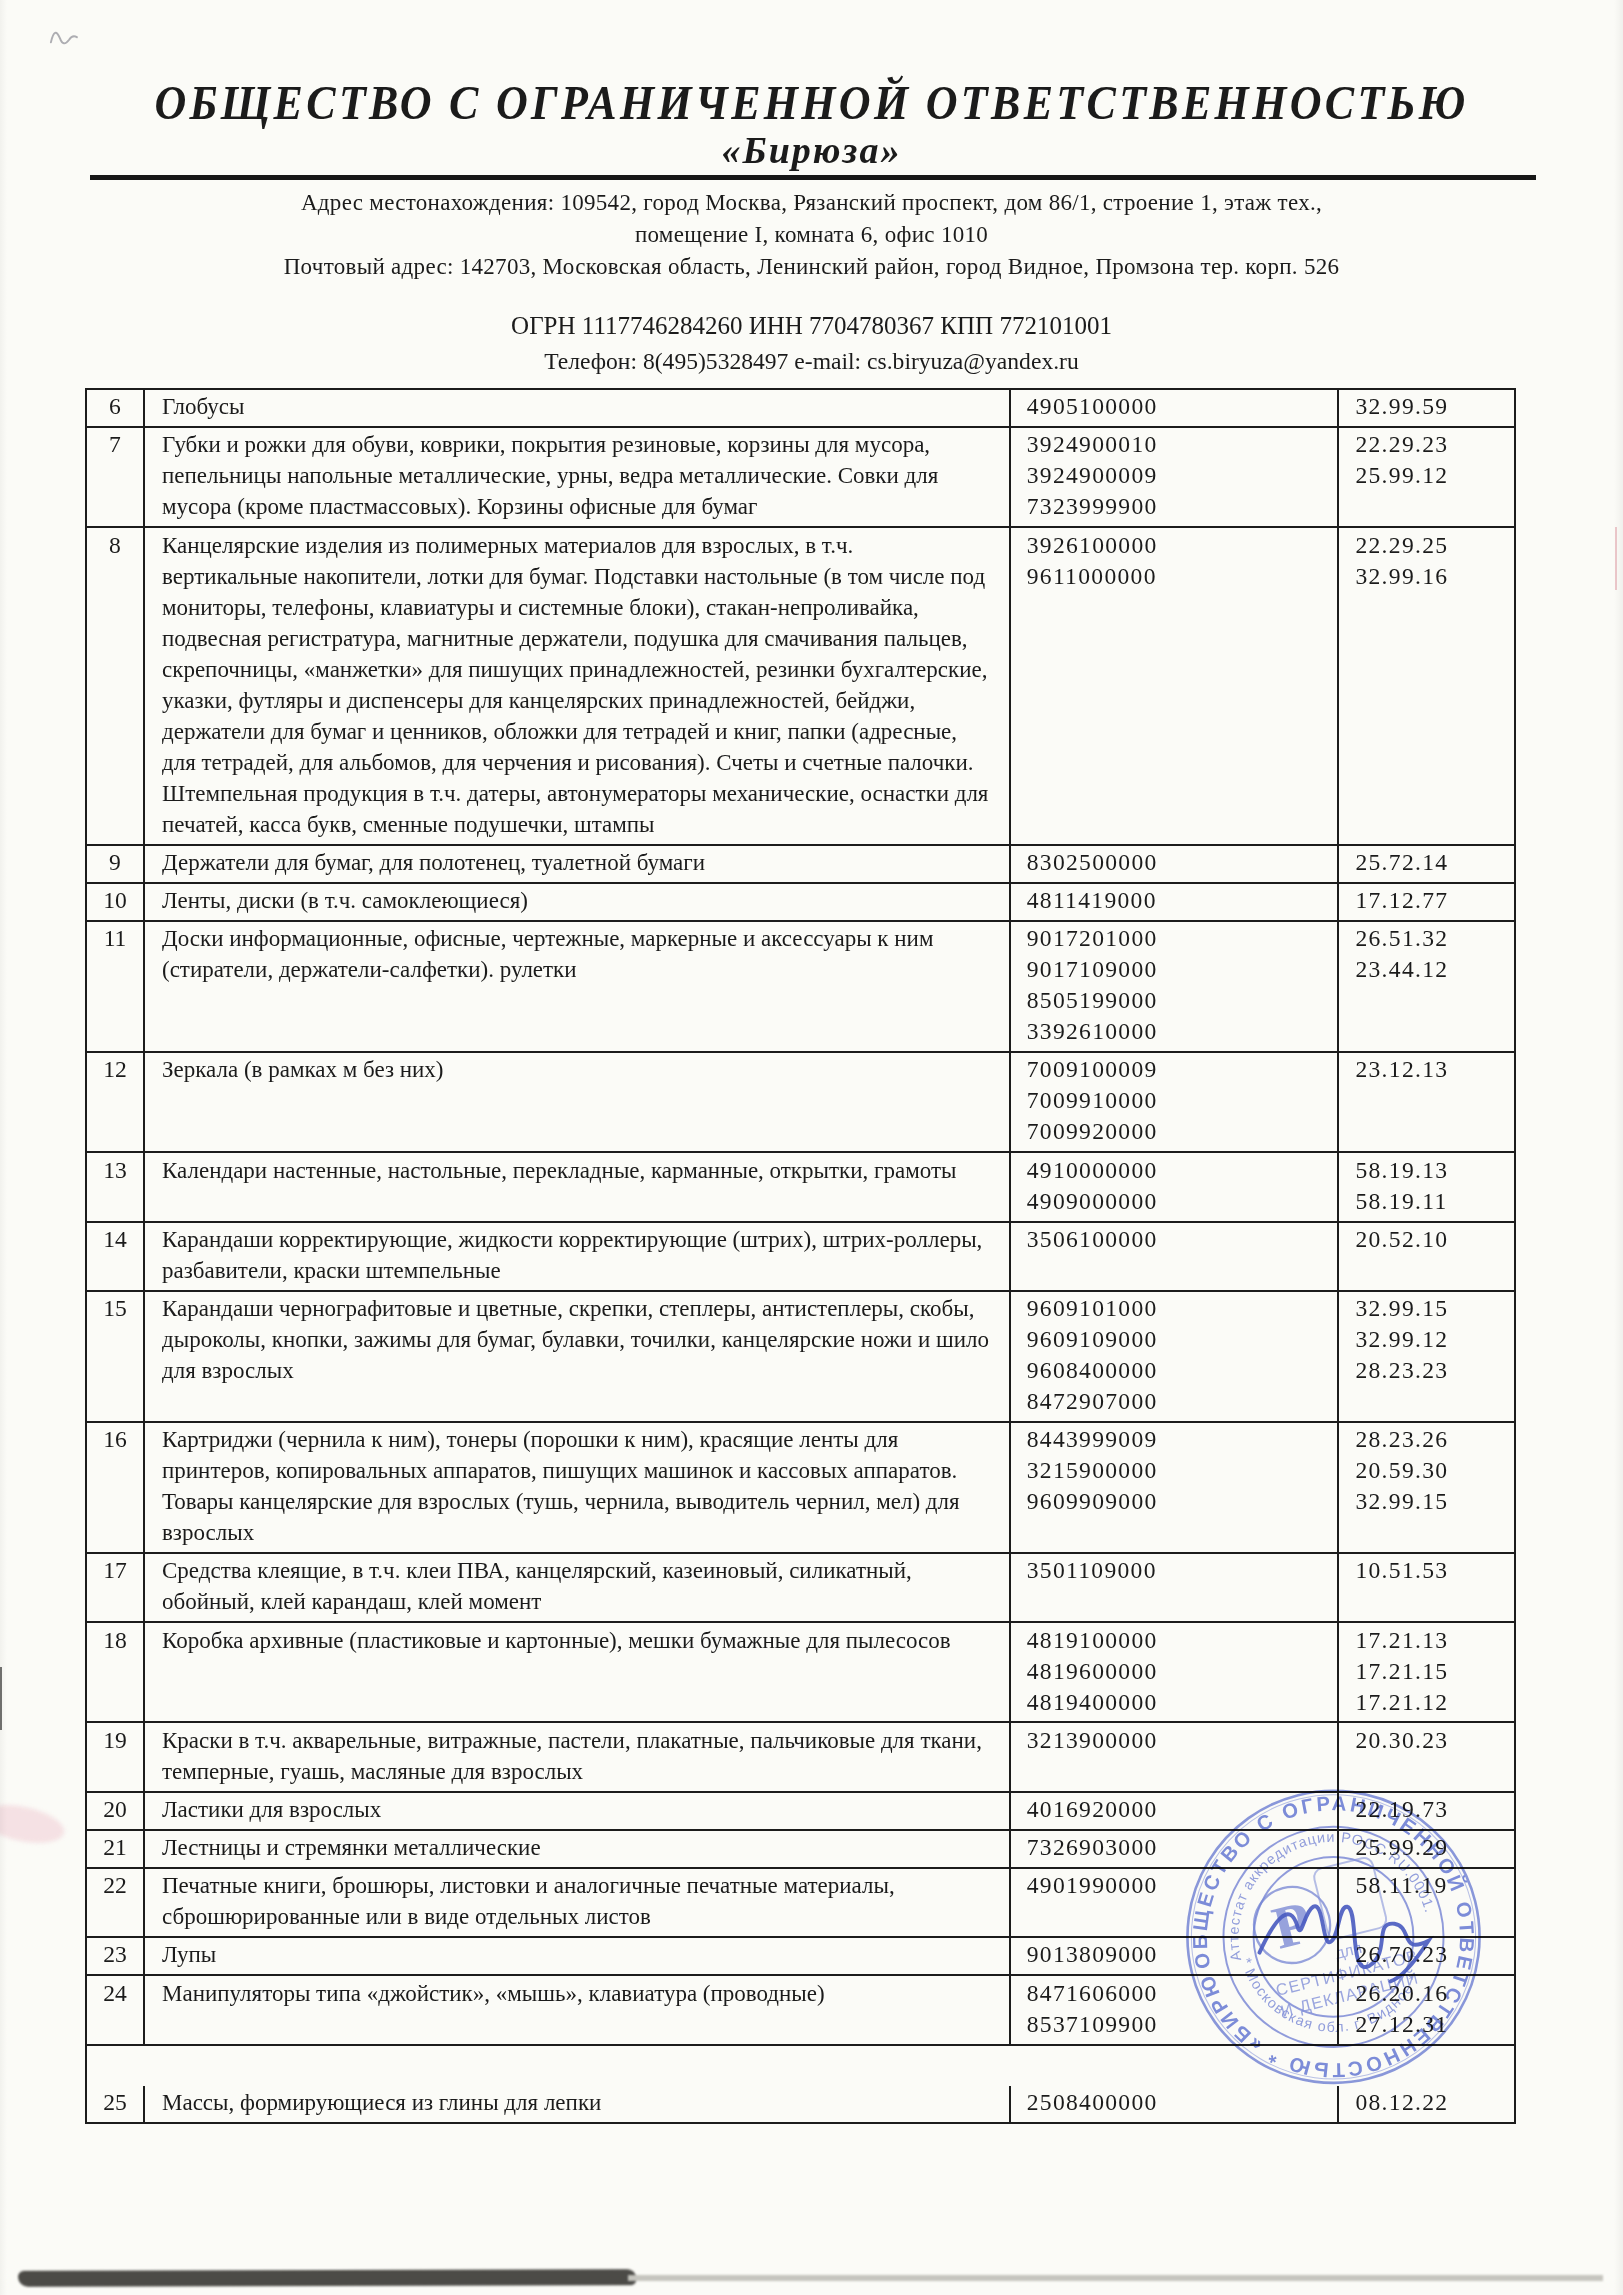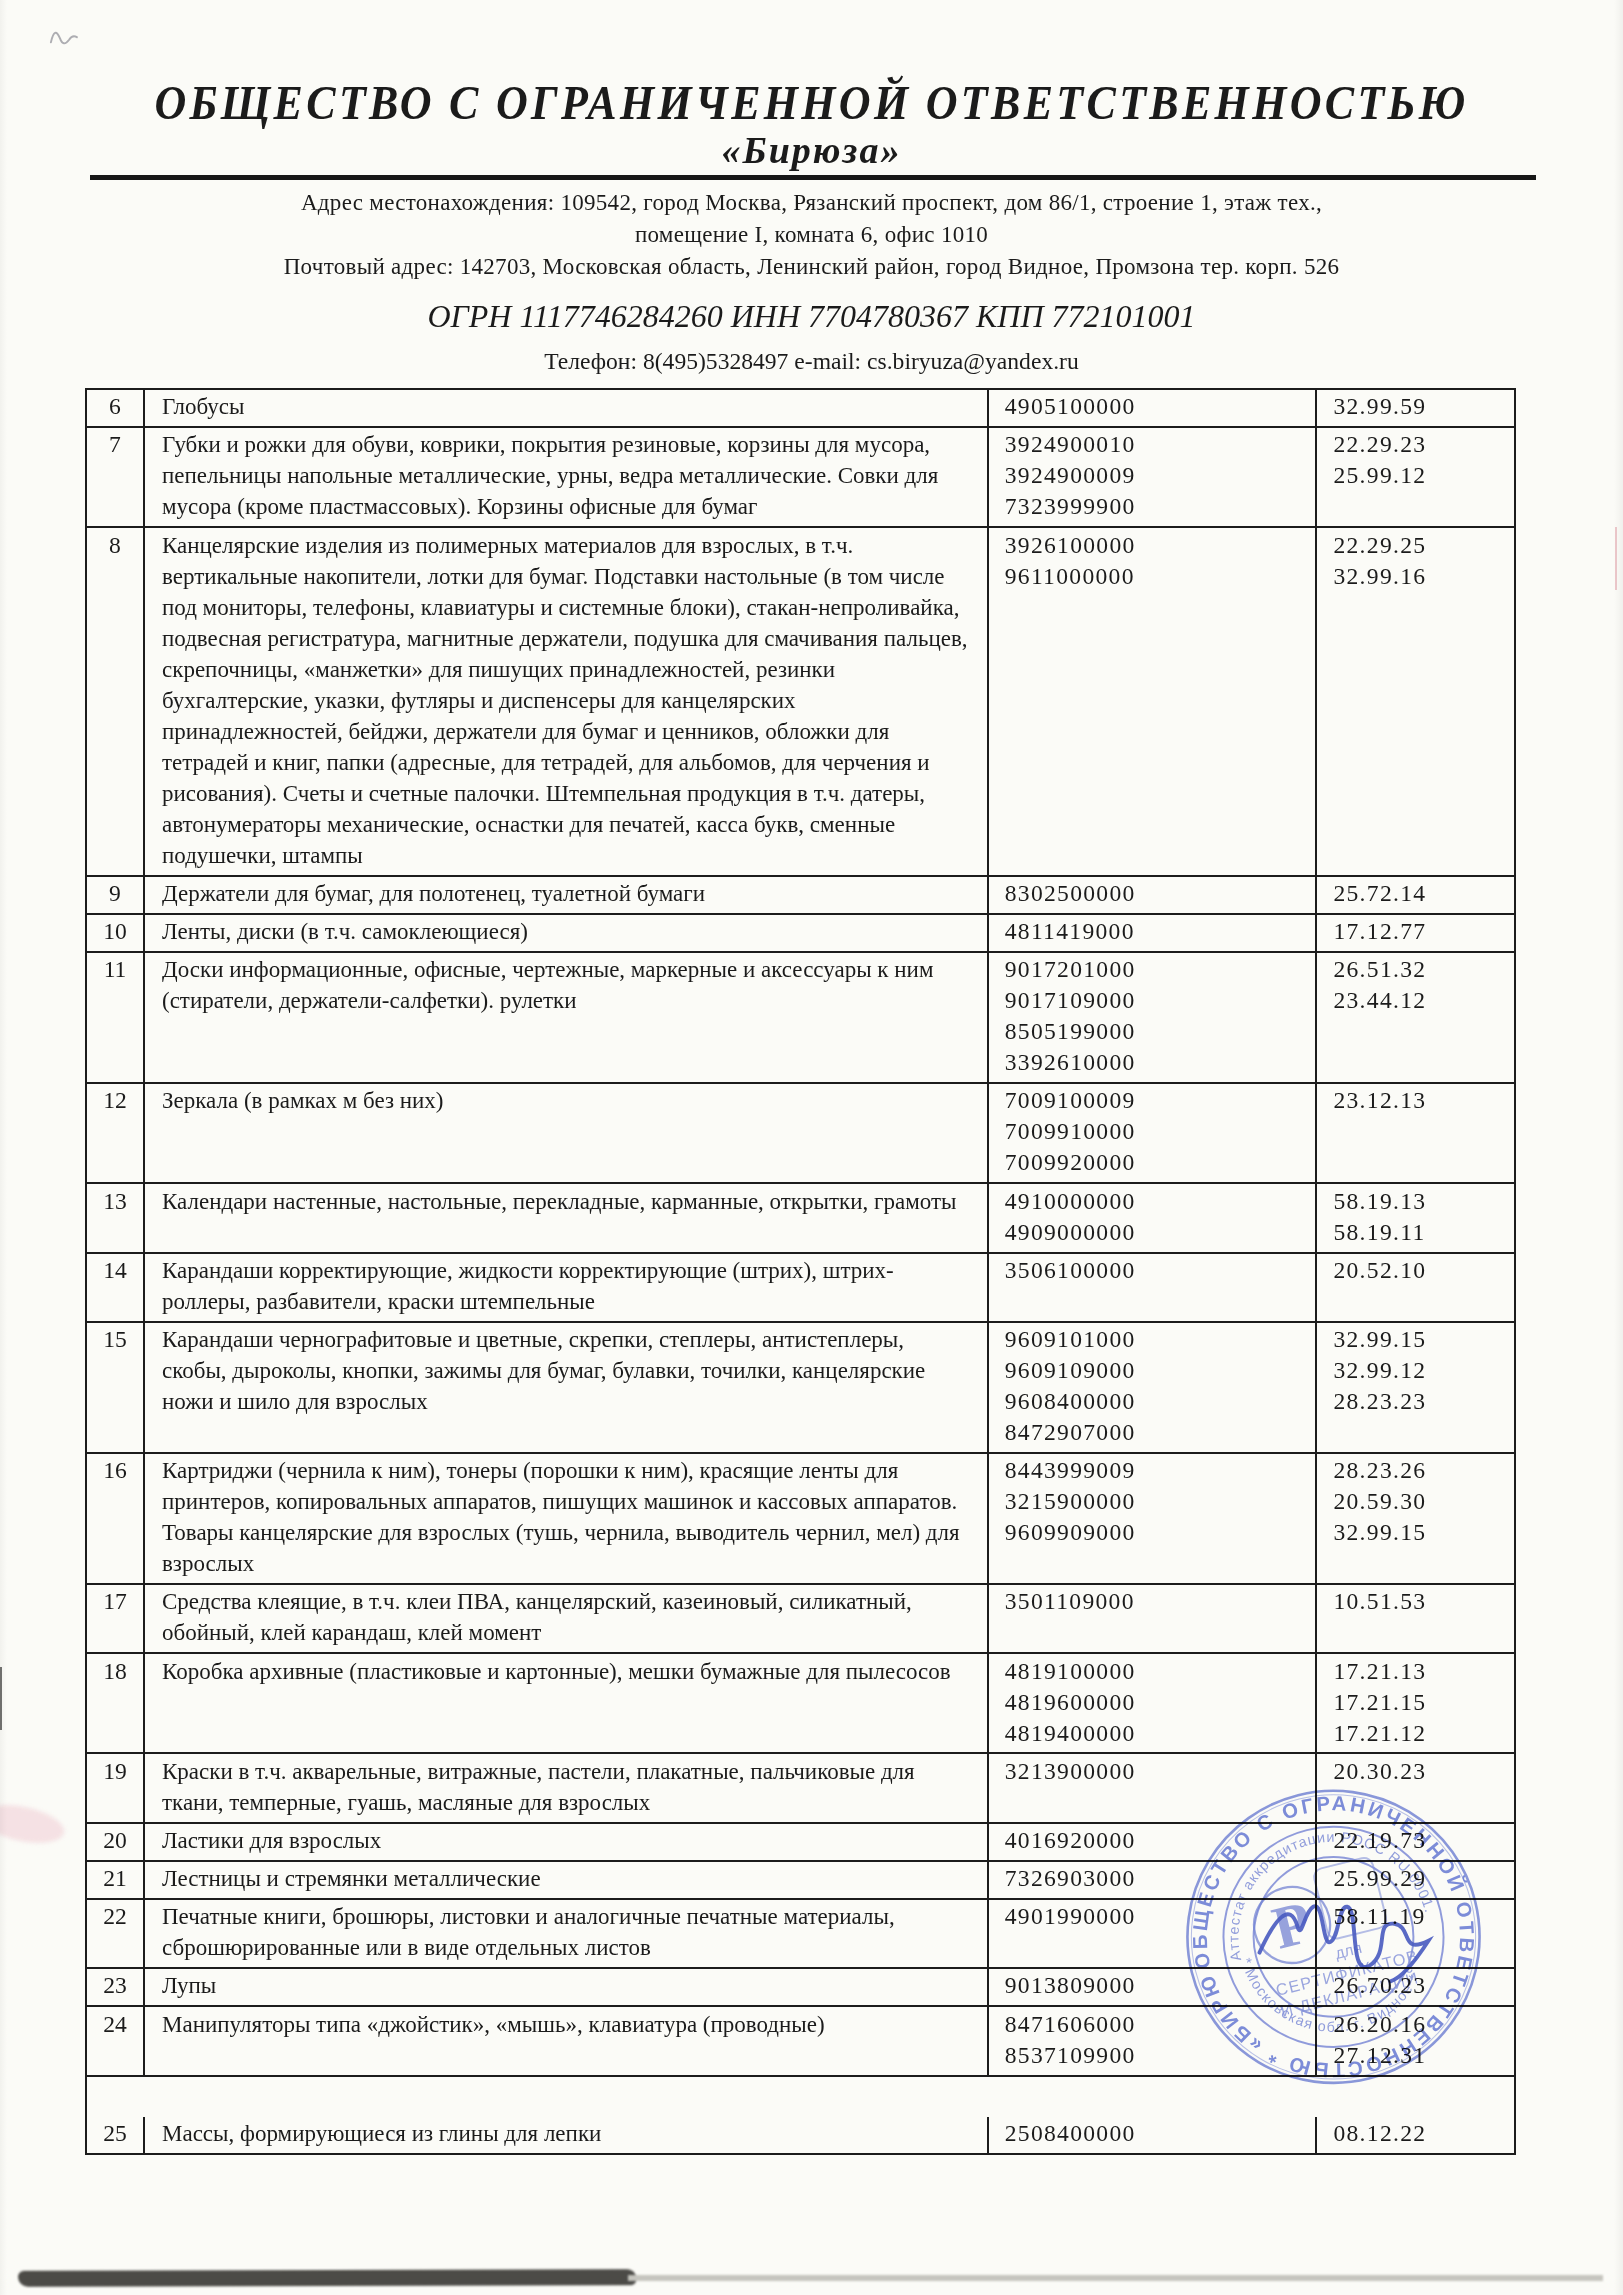--- a/index.html
+++ b/index.html
@@ -10,35 +10,35 @@
     color:#1b1b1b;
   }
   
   .hdr{position:absolute;left:0;right:0;text-align:center;}
   .title1{top:77px;font-size:44px;font-weight:bold;font-style:italic;letter-spacing:3.3px;font-family:Liberation Serif, serif;}
   .title1 span{display:inline-block;transform:scaleY(1.12);}
   .title2{top:128px;font-size:38px;font-weight:bold;font-style:italic;letter-spacing:2px;}
   .rule{position:absolute;left:90px;width:1446px;top:175px;height:4.6px;background:#171717;}
   .addr{font-size:23px;letter-spacing:0.3px;}
   .addr1{top:190px;} .addr2{top:222px;} .addr3{top:254px;}
-  .ogrn{top:298px;font-size:32px;font-style:italic;}
+  .ogrn{top:312px;font-size:25px;}
   .phone{top:348px;font-size:23.6px;}
   
   .tbl{
     position:absolute;left:85px;top:388px;width:1431px;
     border:2.6px solid #1c1c1c;box-sizing:border-box;
     font-size:23px;line-height:31px;
   }
   .t-row{display:flex;border-bottom:2.6px solid #1c1c1c;min-height:34px;box-sizing:border-box;}
   .t-row:last-child{border-bottom:none;margin-top:40px;}
   .c{box-sizing:border-box;}
   .c-num{width:58px;border-right:2px solid #1c1c1c;text-align:center;padding-top:1.3px;font-size:23.6px;}
   .c-desc{flex:1;border-right:2px solid #1c1c1c;padding:1.3px 17px 3.9px 17px;}
   .c-code{width:328px;border-right:2px solid #1c1c1c;padding:1.3px 5.2px 3.9px 15.7px;font-size:23.6px;letter-spacing:1.3px;}
-  .c-okved{width:197px;padding:1.3px 5.2px 3.9px 16.4px;font-size:23.6px;letter-spacing:1.3px;font-family:Liberation Serif, serif;}
+  .c-okved{width:175px;padding:1.3px 5.2px 3.9px 16.4px;font-size:23.6px;letter-spacing:1.3px;font-family:Liberation Serif, serif;}
   .code-line,.okved-line{display:block;}
   
   .stamp{position:absolute;left:1173px;top:1781px;mix-blend-mode:multiply;opacity:.92;}
   
   .mark-corner{position:absolute;left:47px;top:19.6px;}
   .strip-dark{position:absolute;left:18.3px;top:2270px;width:618px;height:15.7px;background:#4c4b47;border-radius:6.5px 9.2px 5.2px 10.5px;filter:blur(0.8px);transform:rotate(-.15deg);}
   .strip-faint{position:absolute;left:628px;top:2275px;width:975px;height:5.9px;background:#c6c5bf;filter:blur(1px);}
   .pink-smudge{position:absolute;left:-19.6px;top:1807px;width:85px;height:34px;background:rgba(219,120,150,.20);border-radius:50%;transform:rotate(12deg);filter:blur(2px);}
   .edge-left{position:absolute;left:0;top:1667px;width:2px;height:63px;background:#2a2a2a;opacity:.65;}
   .edge-right-pink{position:absolute;left:1615px;top:527px;width:2px;height:63px;background:rgba(205,90,110,.32);}

